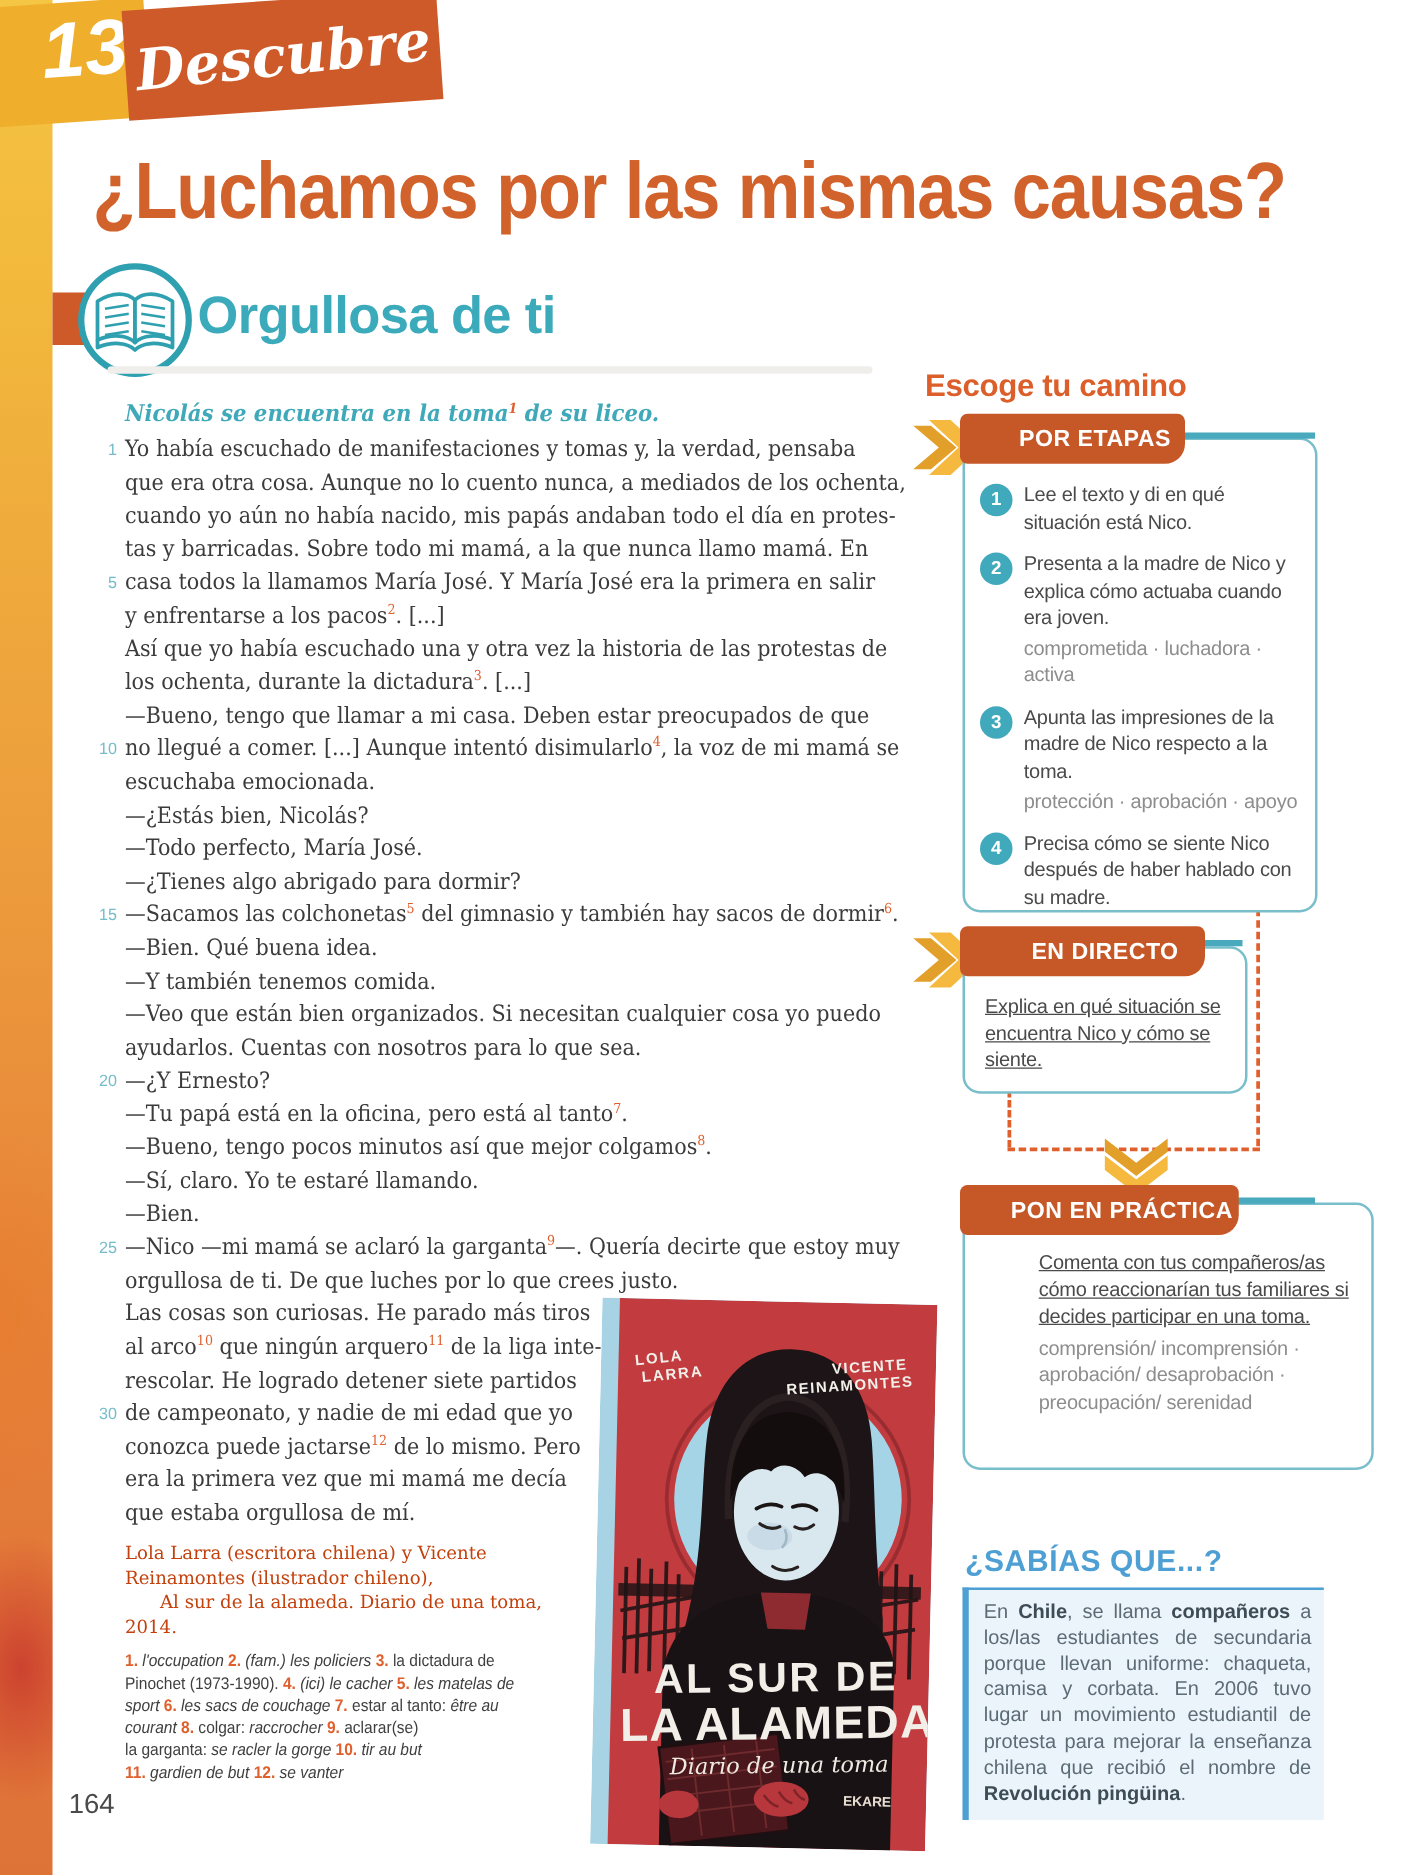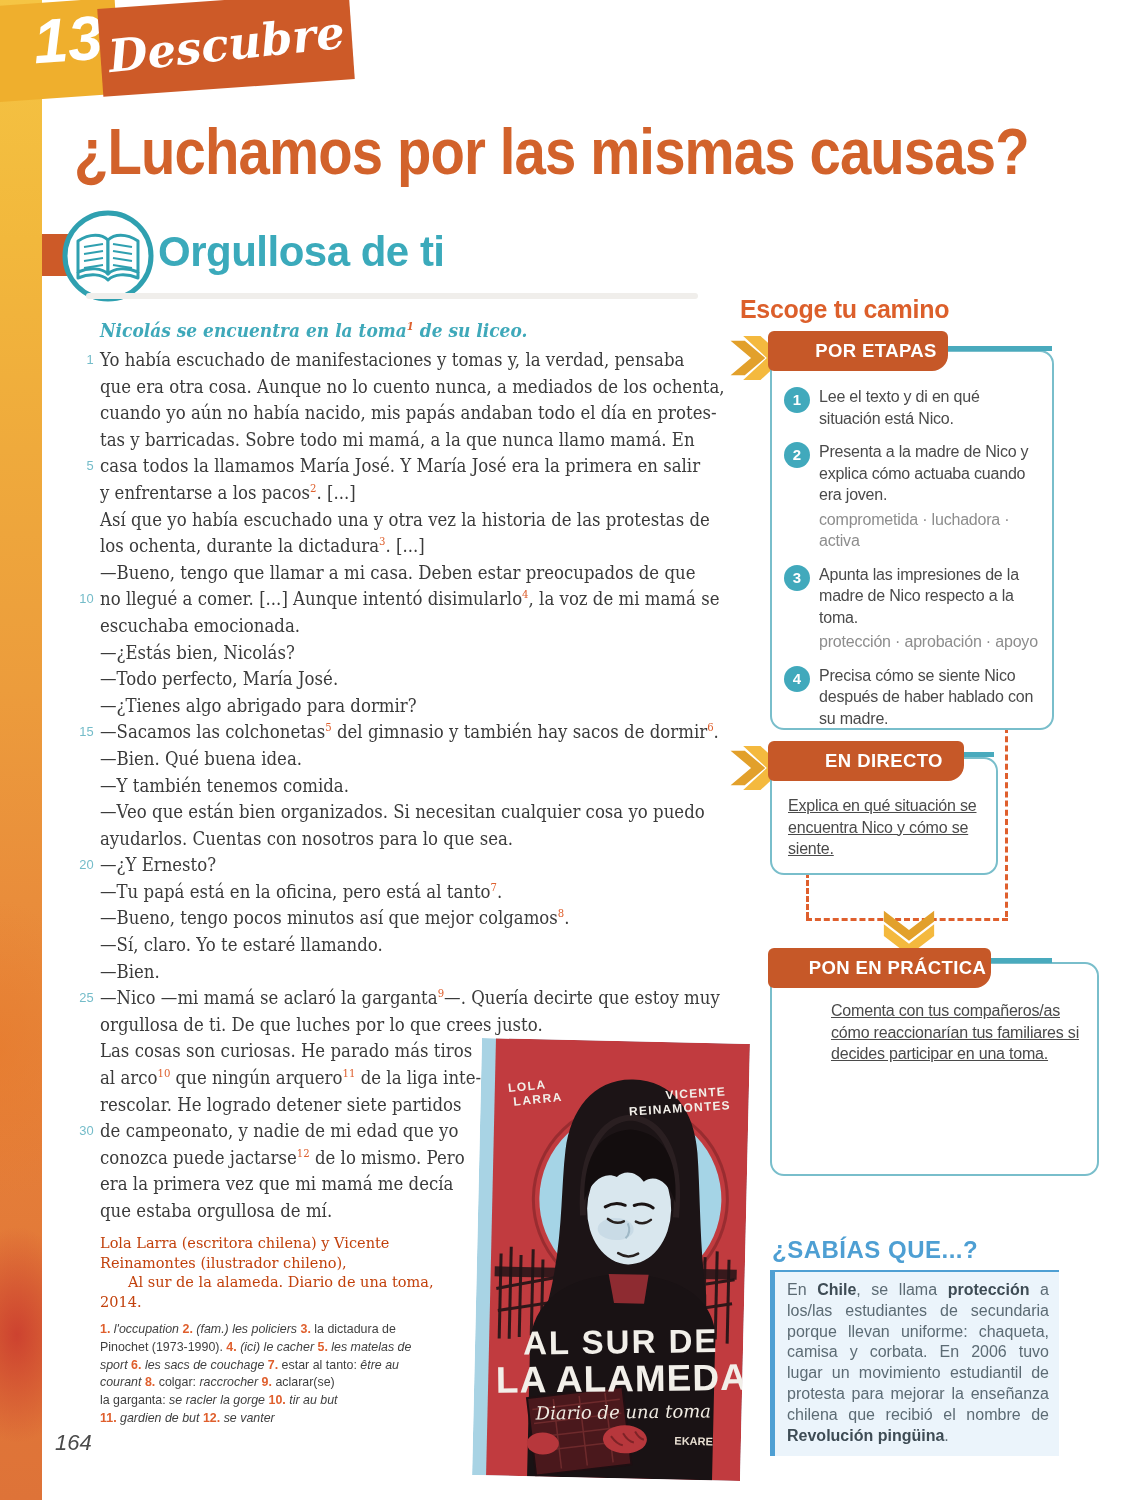--- a/index.html
+++ b/index.html
@@ -37,21 +37,21 @@
   .rline .lnum{position:absolute;left:-36px;top:0;width:28px;text-align:right;color:#74BCC9;
     font:400 13px/26.6px "Liberation Sans",sans-serif;transform:scaleX(1.08);}
   .rline sup{color:#DE5F2D;font-size:11px;line-height:0;vertical-align:super;}
   .attribution{position:absolute;left:100px;top:1234px;width:345px;text-align:left;color:#c2410c;
     font:400 14.5px/19.5px "DejaVu Serif",serif;}
   .attribution .it{margin-left:28px;}
   .footnotes{position:absolute;left:100px;top:1320px;width:400px;color:#3F3F3F;}
   .fline{white-space:nowrap;font-size:13.5px;line-height:17.8px;transform:scaleX(.92);transform-origin:0 50%;}
   .fline .n{color:#DF5F2D;font-weight:700;}
   .fline .i{font-style:italic;}
-  .pagenum{position:absolute;left:55px;top:1430px;color:#4A4A4A;font-size:22px;font-style:italic;}
+  .pagenum{position:absolute;left:55px;top:1430px;color:#4A4A4A;font-size:22px;}
   
   .cover{position:absolute;left:477px;top:1041px;width:268px;height:437px;transform:rotate(1.3deg);}
   
   .escoge{position:absolute;left:740px;top:294px;margin:0;color:#DC5F2B;white-space:nowrap;
     font:700 25px/30px "Liberation Sans",sans-serif;letter-spacing:-0.3px;}
   .chev{position:absolute;width:52px;height:58px;}
   .chev.c1{left:729px;top:329px;} .chev.c2{left:729px;top:739px;}
   .actlabel{position:absolute;height:40px;background:#C65828;color:#fff;z-index:3;
     display:flex;align-items:center;justify-content:center;
     font:700 18.5px/40px "Liberation Sans",sans-serif;letter-spacing:.4px;
@@ -295,17 +295,18 @@
   <div class="actlabel lab2">EN DIRECTO</div>
   <div class="topline tl2"></div>
   <div class="actbox box2">
     <p class="boxtext">Explica en qué situación se encuentra Nico y cómo se siente.</p>
   </div>
 
   <div class="actlabel lab3">PON EN PRÁCTICA</div>
   <div class="topline tl3"></div>
   <div class="actbox box3">
     <p class="boxtext">Comenta con tus compañeros/as cómo reaccionarían tus familiares si decides participar en una toma.</p>
+    <p class="boxhints">comprensión/ incomprensión · aprobación/ desaprobación · preocupación/ serenidad</p>
   </div>
 
   <h3 class="sabias-h">¿SABÍAS QUE...?</h3>
-  <div class="sabias-box" id="sabias-box"><span>En </span><b>Chile</b><span>, se llama </span><b>protección</b><span> a los/las estudiantes de secundaria porque llevan uniforme: chaqueta, camisa y corbata. En 2006 tuvo lugar un movimiento estudiantil de protesta para mejorar la enseñanza chilena que recibió el nombre de </span><b>Revolución pingüina</b><span>.</span></div>
+  <div class="sabias-box" id="sabias-box"><span>En </span><b>Chile</b><span>, se llama </span><b>compañeros</b><span> a los/las estudiantes de secundaria porque llevan uniforme: chaqueta, camisa y corbata. En 2006 tuvo lugar un movimiento estudiantil de protesta para mejorar la enseñanza chilena que recibió el nombre de </span><b>Revolución pingüina</b><span>.</span></div>
 </div>
 
 </body></html>

